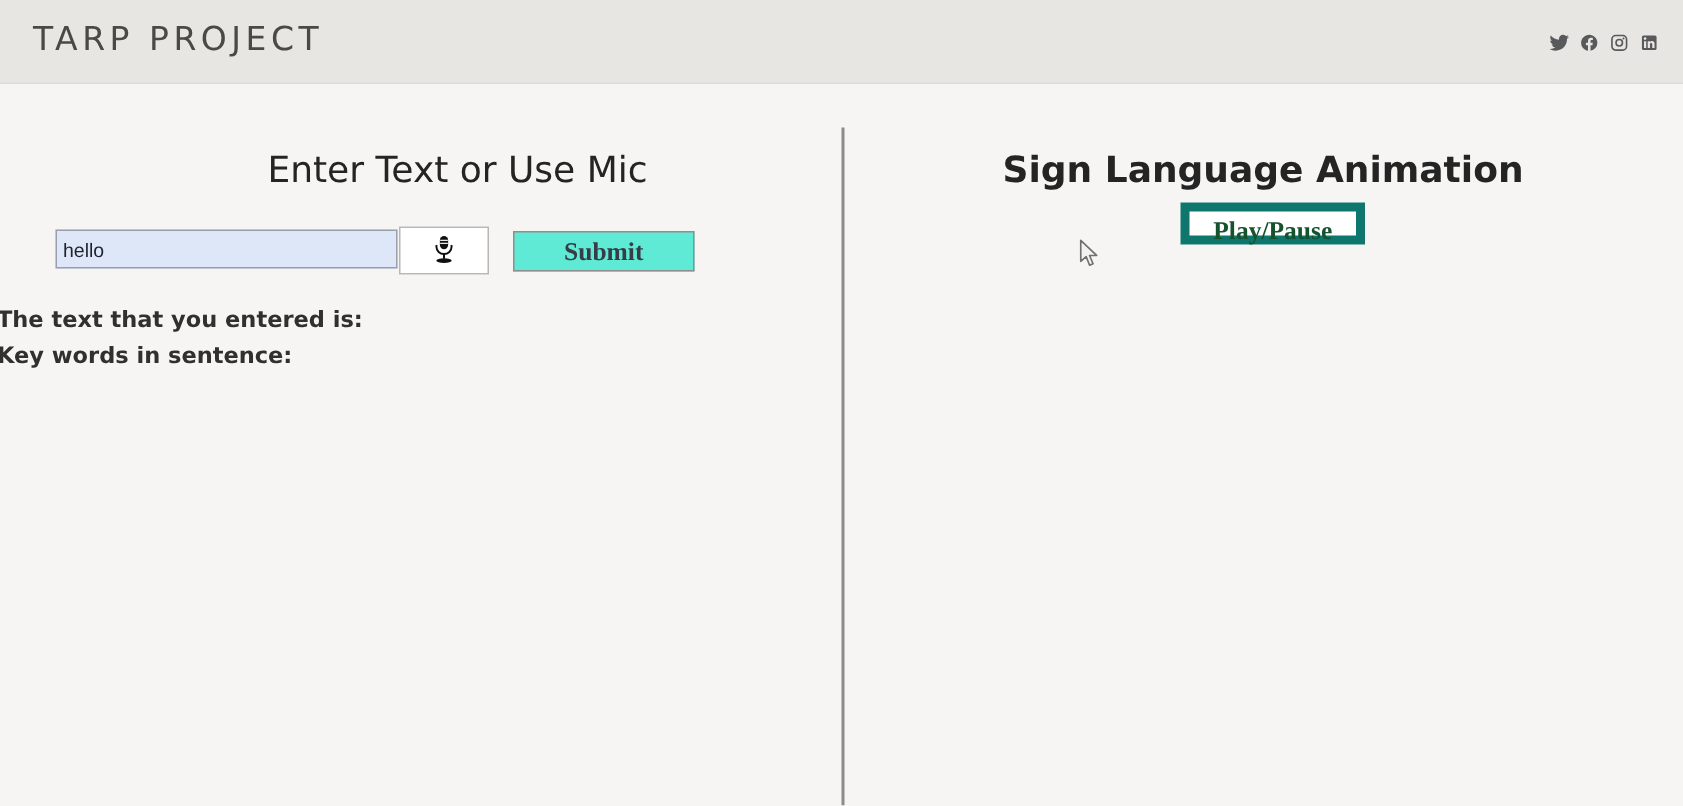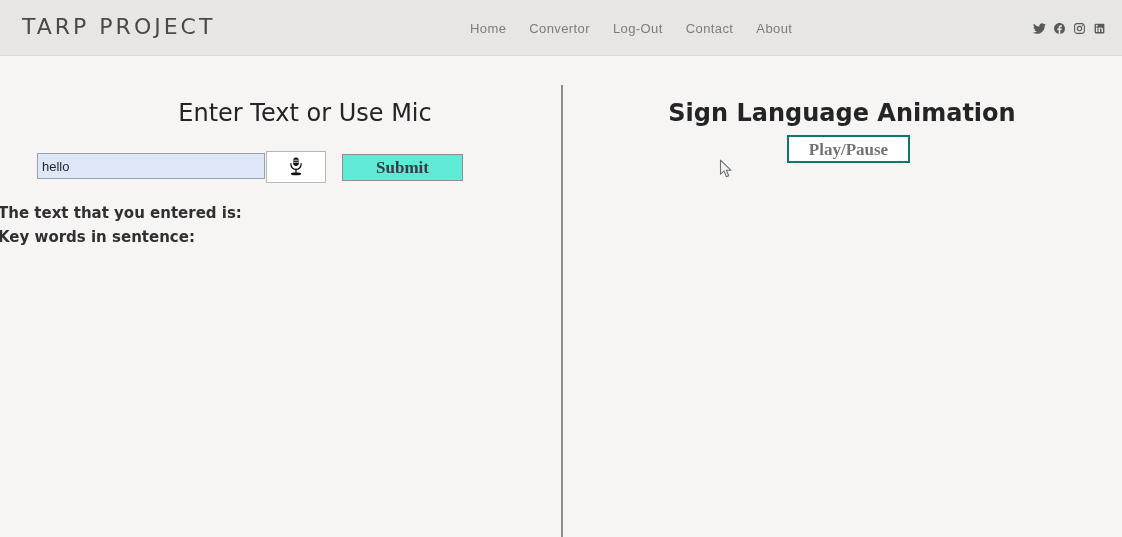--- a/index.html
+++ b/index.html
@@ -76,43 +76,36 @@
 
   
   .right-title {
     position:absolute; left:562px; top:99px; width:560px;
     text-align:center;
     font-family:"DejaVu Sans", sans-serif;
     font-size:24px; font-weight:700; color:#242424;
   }
   .playpause-button {
     position:absolute; left:787px; top:135px; width:123px; height:28px;
-    background:#ffffff; border:2px solid #0f766e;
+    background:#ffffff; border:6px solid #0f766e;
     font-family:"Liberation Serif", serif; font-weight:700;
-    font-size:17px; color:#737373; text-align:center; line-height:26px; cursor:pointer;
+    font-size:17px; color:#14532d; text-align:center; line-height:26px; cursor:pointer;
   }
   .cursor {
     position:absolute; left:719px; top:159px; width:14px; height:20px; pointer-events:none;
   }
 </style>
 </head>
 <body>
 
 <div id="app">
 
   <div class="header">
     <div class="brand">TARP PROJECT</div>
 
-    <div class="nav">
-      <span class="nav-item">Home</span>
-      <span class="nav-item">Convertor</span>
-      <span class="nav-item">Log-Out</span>
-      <span class="nav-item">Contact</span>
-      <span class="nav-item">About</span>
-    </div>
 
     <div class="social">
       <span class="social-icon">
         <svg viewBox="0 0 24 24">
             <path d="M23.95 4.57c-.88.39-1.83.65-2.82.77a4.93 4.93 0 0 0 2.16-2.72c-.95.56-2 .96-3.13 1.18A4.92 4.92 0 0 0 16.57 2.3c-2.72 0-4.92 2.2-4.92 4.92 0 .39.04.76.13 1.12A13.98 13.98 0 0 1 1.64 3.16a4.9 4.9 0 0 0-.67 2.48c0 1.71.87 3.21 2.19 4.1a4.9 4.9 0 0 1-2.23-.62v.06c0 2.39 1.69 4.37 3.95 4.83-.41.11-.85.17-1.3.17-.31 0-.62-.03-.92-.09a4.93 4.93 0 0 0 4.6 3.42 9.87 9.87 0 0 1-6.1 2.1c-.39 0-.78-.02-1.17-.07a13.93 13.93 0 0 0 7.56 2.21c9.05 0 14-7.5 14-13.99 0-.21 0-.42-.02-.63a10 10 0 0 0 2.46-2.55l-.04-.01z"></path>
           </svg>
       </span>
       <span class="social-icon">
         <svg viewBox="0 0 24 24">
             <path d="M12 2.04c-5.5 0-10 4.49-10 10.02 0 5 3.66 9.15 8.44 9.9v-7H7.9v-2.9h2.54V9.85c0-2.51 1.49-3.89 3.78-3.89 1.09 0 2.23.19 2.23.19v2.47h-1.26c-1.24 0-1.63.77-1.63 1.56v1.88h2.78l-.45 2.9h-2.33v7a10 10 0 0 0 8.44-9.9c0-5.53-4.5-10.02-10-10.02z"></path>

